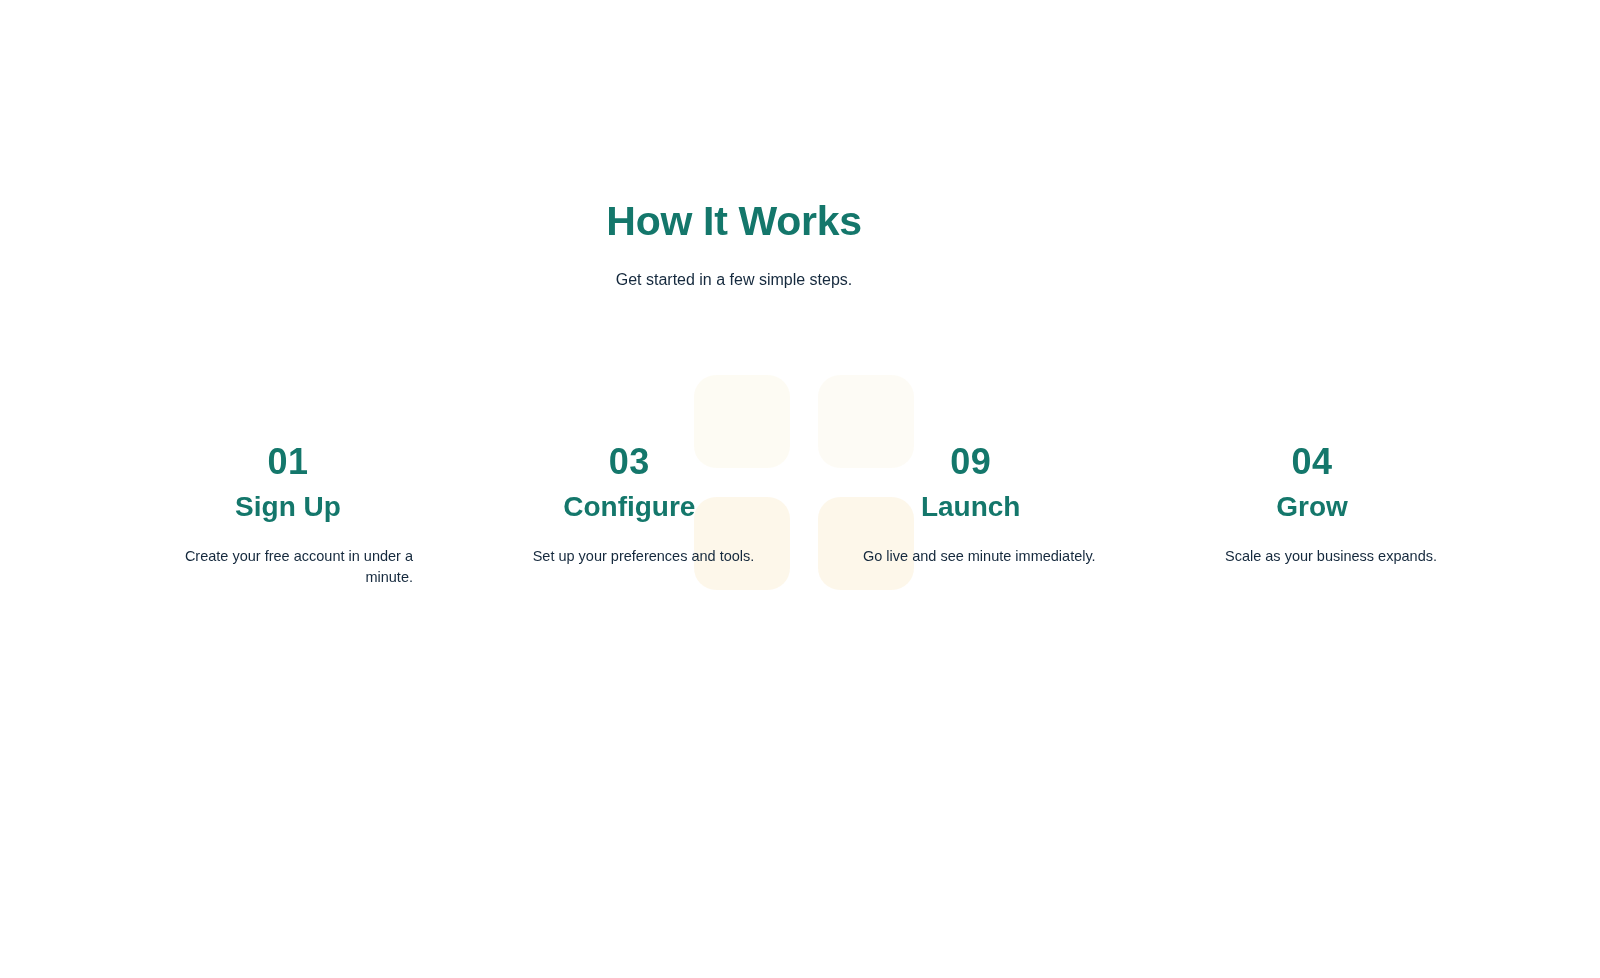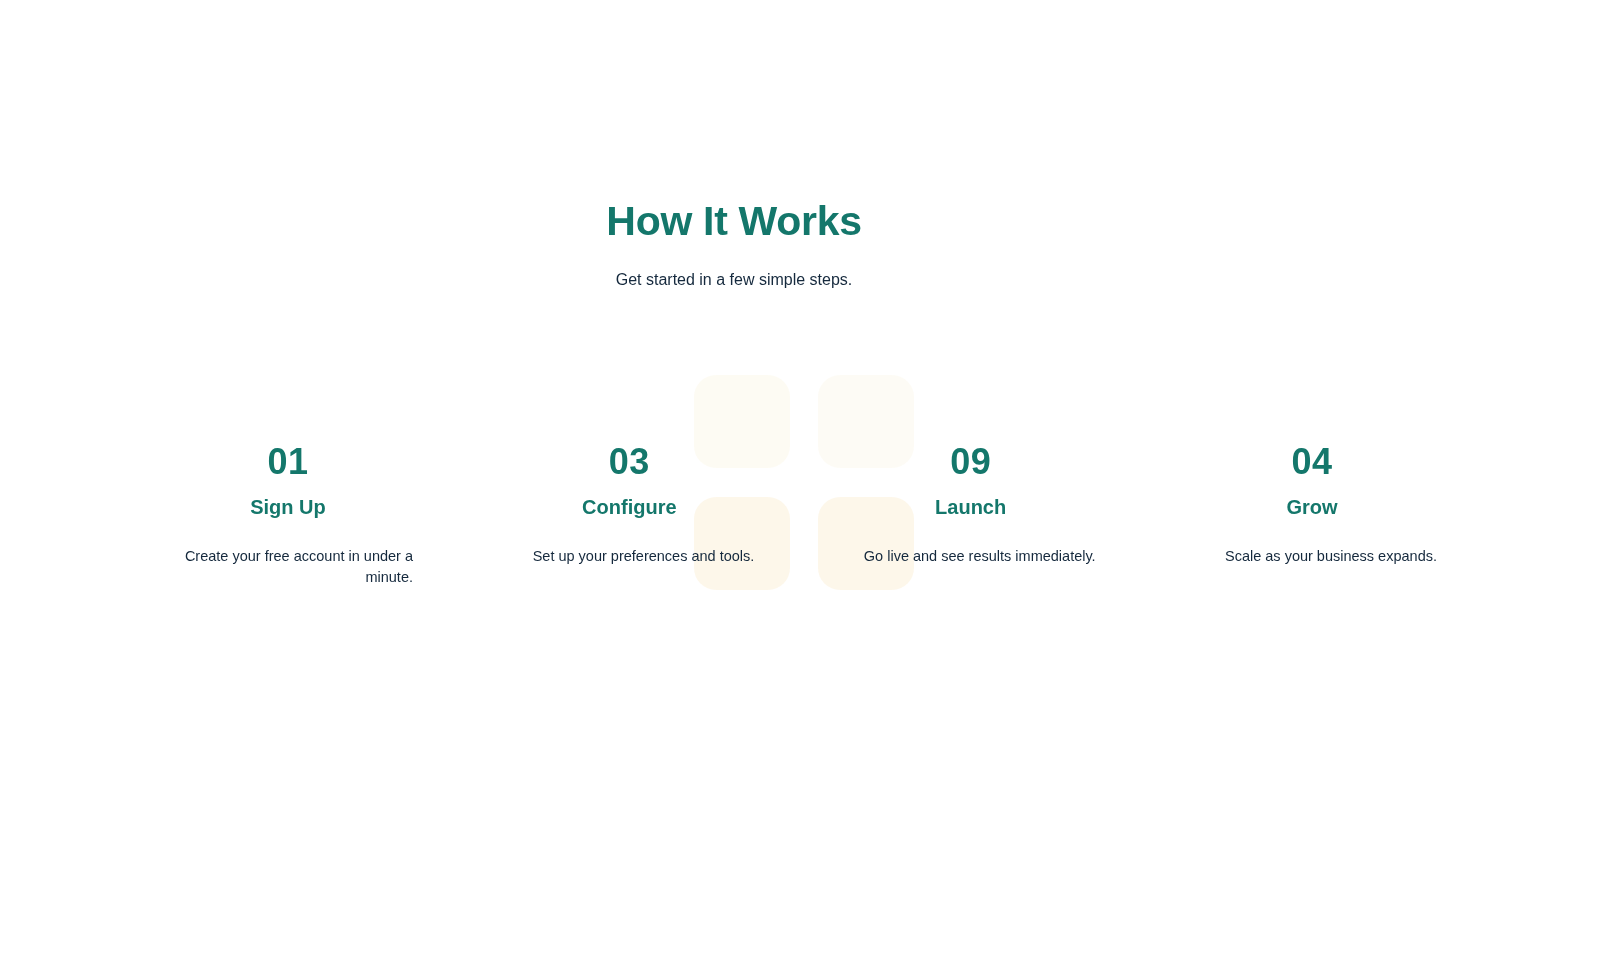--- a/index.html
+++ b/index.html
@@ -75,21 +75,21 @@
   }
   .step-num {
     font-size: 36px;
     line-height: 44px;
     font-weight: bold;
     color: #14776b;
     letter-spacing: 0.5px;
   }
   .step-title {
     margin-top: 8px;
-    font-size: 20px;
+    font-size: 28px;
     line-height: 30px;
     font-weight: bold;
     color: #14776b;
   }
   .step-desc {
     margin-top: 24px;
     font-size: 14.5px;
     line-height: 21px;
     color: #15293d;
     max-width: 250px;
@@ -123,21 +123,21 @@
 
     <div class="step">
       <div class="step-num">03</div>
       <div class="step-title">Configure</div>
       <div class="step-desc">Set up your preferences and tools.</div>
     </div>
 
     <div class="step">
       <div class="step-num">09</div>
       <div class="step-title">Launch</div>
-      <div class="step-desc">Go live and see results immediately.</div>
+      <div class="step-desc">Go live and see minute immediately.</div>
     </div>
 
     <div class="step">
       <div class="step-num">04</div>
       <div class="step-title">Grow</div>
       <div class="step-desc">Scale as your business expands.</div>
     </div>
 
   </div>
 </div>

